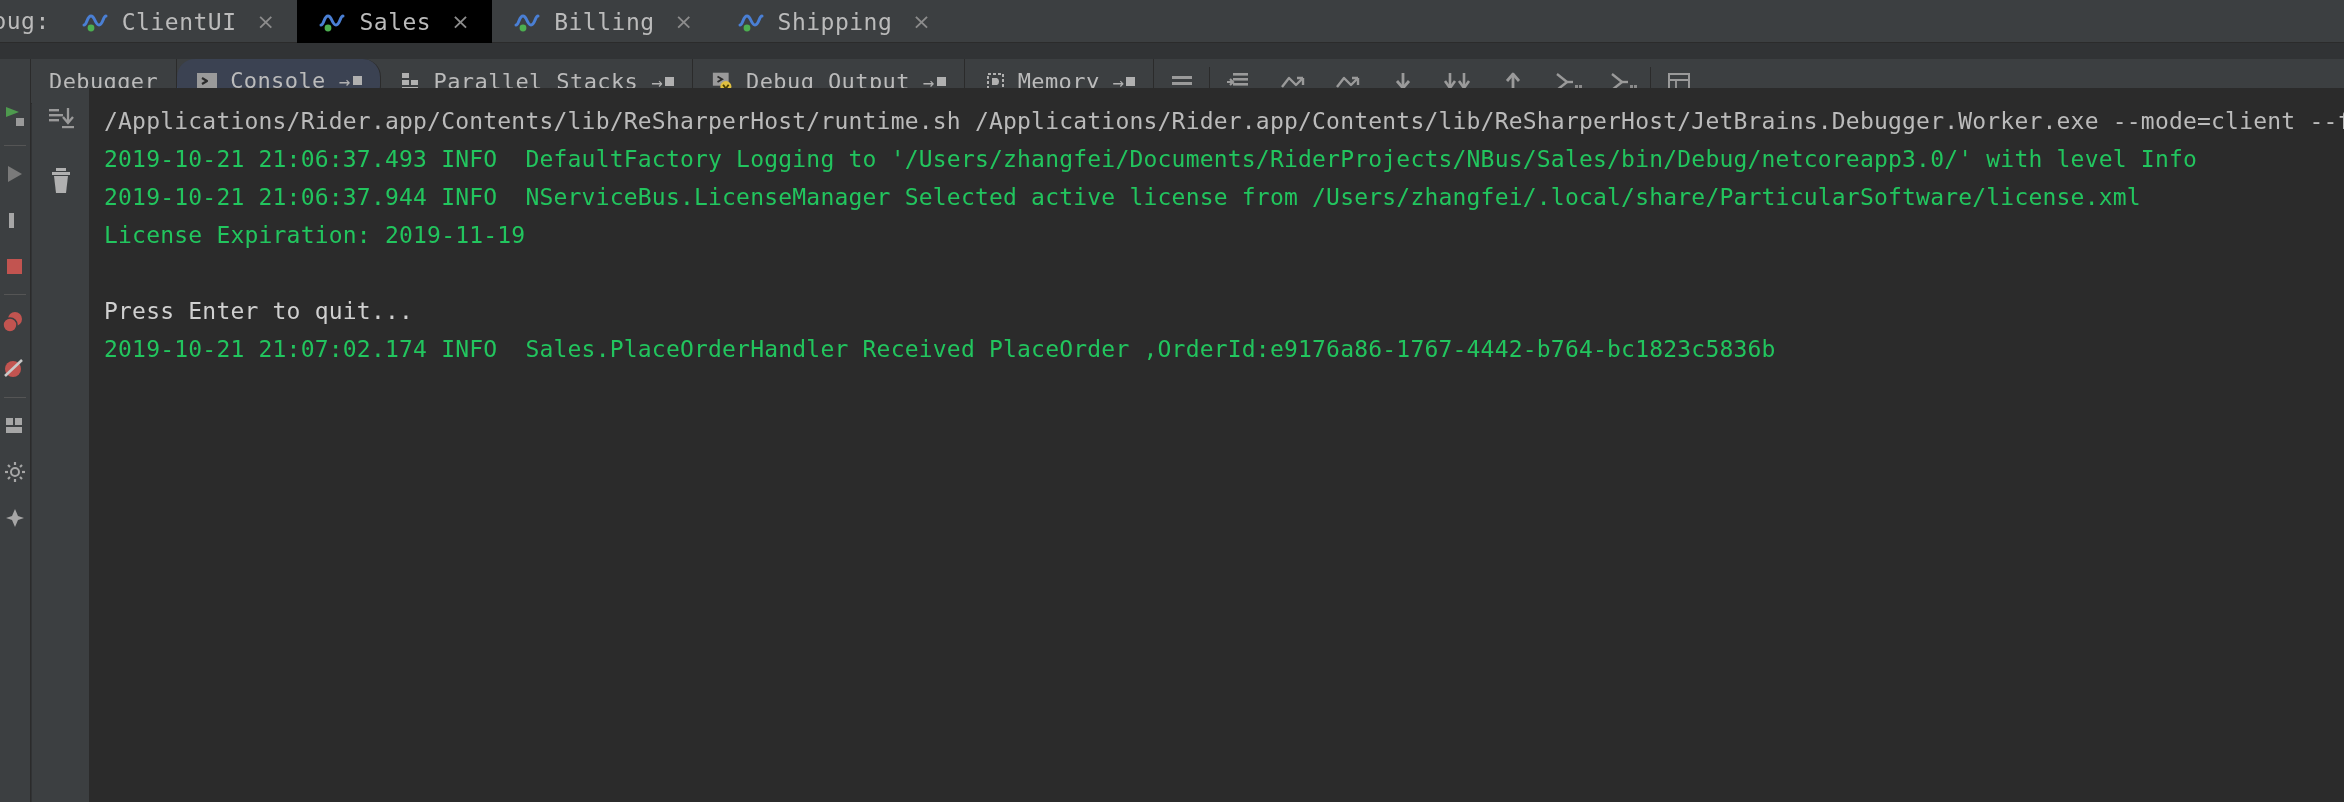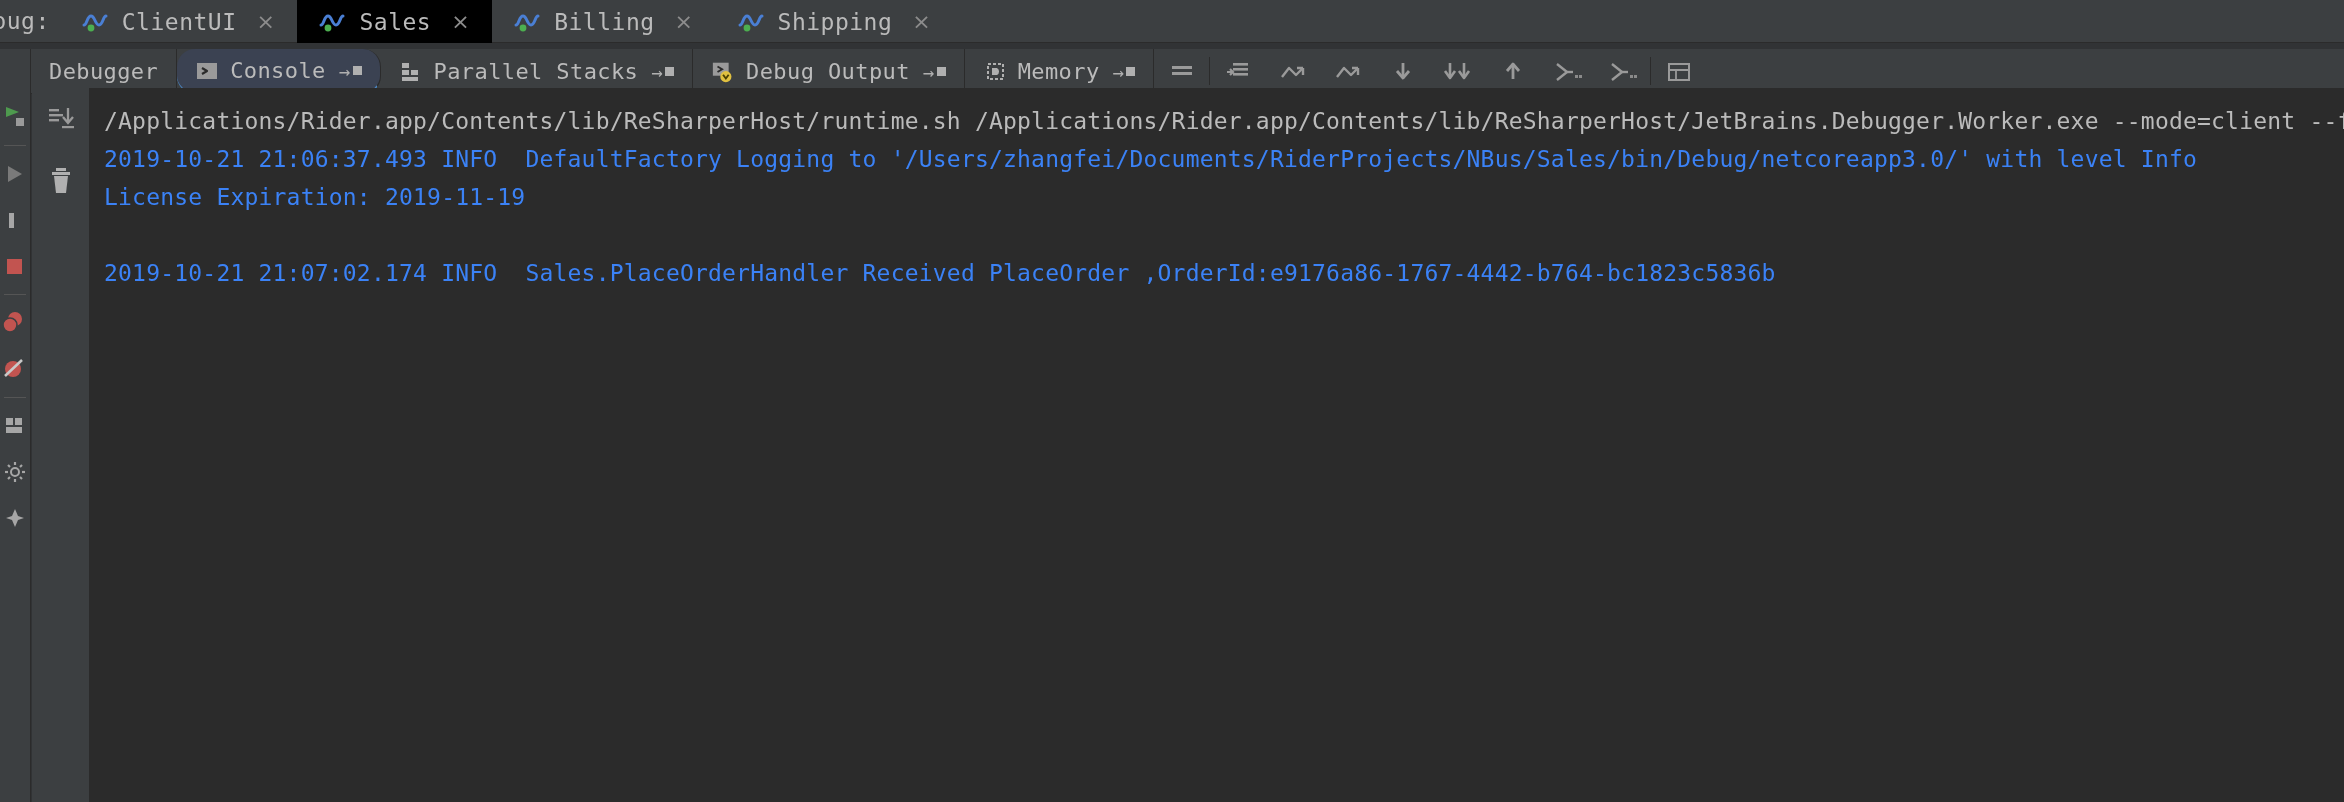--- a/index.html
+++ b/index.html
@@ -34,21 +34,21 @@
   .rtab .nsb-icon { position: relative; width: 26px; height: 22px; flex: none; }
   .rtab .nsb-icon svg { position: absolute; left: 0; top: 0; }
   .rtab .tab-close {
     color: #8c8c8c; font-size: 22px; margin-left: 6px; line-height: 1;
     font-family: "DejaVu Sans", sans-serif;
   }
   .rtab .tab-label { white-space: nowrap; }
 
   
   .toolrow {
-    position: absolute; left: 0; top: 49px; width: 2344px; height: 45px;
+    position: absolute; left: 0; top: 59px; width: 2344px; height: 45px;
     background: #3c3f41; display: flex; align-items: stretch;
     border-bottom: 1px solid #2b2b2b;
   }
   .leftstub { width: 31px; flex: none; border-right: 1px solid #2b2b2b; background: #3c3f41; }
   .ttab {
     display: flex; align-items: center; gap: 9px;
     padding: 0 18px; height: 45px; cursor: pointer;
     border-right: 1px solid #2b2b2b;
     color: #bbbbbb; font-size: 22px; letter-spacing: 0.4px;
     font-family: "DejaVu Sans Mono", monospace;
@@ -87,21 +87,21 @@
     background: #2b2b2b; overflow: hidden;
     padding: 14px 0 0 14px;
   }
   .cline {
     color: #a9b7c6; font-size: 23px; line-height: 38px;
     font-family: "DejaVu Sans Mono", monospace;
     white-space: pre; letter-spacing: 0.2px;
   }
   .cline.blank { height: 38px; }
   .cline.sys { color: #bbbbbb; }
-  .cline.log { color: #3b82f6; }
+  .cline.log { color: #22c55e; }
   .cline.prompt { color: #d0d0d0; }
 </style>
 </head>
 <body>
 
 <div id="app">
 
   <div class="tabstrip">
     <div class="debug-label">ebug:</div>
     <div id="run-tabs" style="display:flex;align-items:stretch;">
@@ -384,19 +384,21 @@
         <rect x="5" y="6" width="18" height="3" fill="#b0b0b0"></rect>
         <path d="M7 10 L21 10 L19 27 L9 27 Z" fill="#b0b0b0"></path>
       </svg>
     </div>
   </div>
 
   <div class="console">
     <div id="console-lines">
         <div class="cline sys">/Applications/Rider.app/Contents/lib/ReSharperHost/runtime.sh /Applications/Rider.app/Contents/lib/ReSharperHost/JetBrains.Debugger.Worker.exe --mode=client --f</div>
         <div class="cline log">2019-10-21 21:06:37.493 INFO  DefaultFactory Logging to '/Users/zhangfei/Documents/RiderProjects/NBus/Sales/bin/Debug/netcoreapp3.0/' with level Info</div>
+        <div class="cline log">2019-10-21 21:06:37.944 INFO  NServiceBus.LicenseManager Selected active license from /Users/zhangfei/.local/share/ParticularSoftware/license.xml</div>
         <div class="cline log">License Expiration: 2019-11-19</div>
         <div class="cline blank"></div>
+        <div class="cline prompt">Press Enter to quit...</div>
         <div class="cline log">2019-10-21 21:07:02.174 INFO  Sales.PlaceOrderHandler Received PlaceOrder ,OrderId:e9176a86-1767-4442-b764-bc1823c5836b</div>
       </div>
   </div>
 
 </div>
 
 </body></html>

